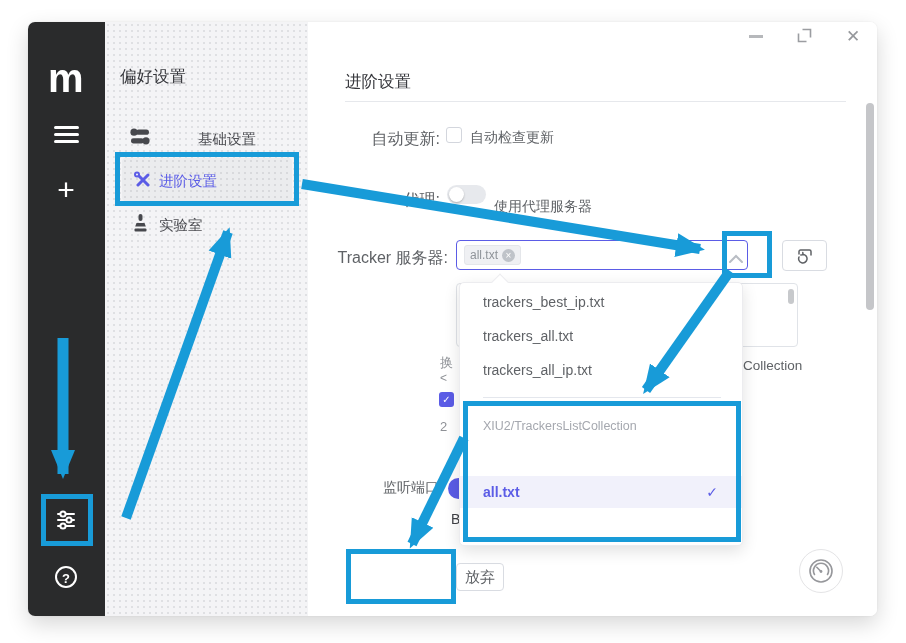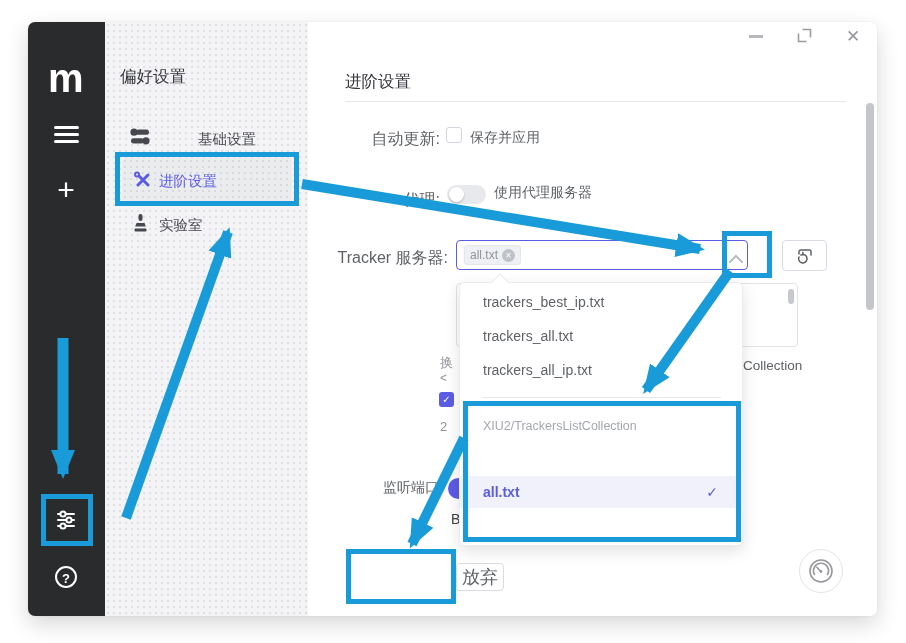--- a/index.html
+++ b/index.html
@@ -64,21 +64,21 @@
          border-top:1px solid #ececef;transform:rotate(45deg);z-index:6;}
   .dd-item{left:0;width:100%;height:34px;line-height:34px;padding-left:23px;font-size:14px;color:#5f6266;position:absolute;}
   .dd-divider{left:23px;width:238px;height:1px;background:#e4e7ed;position:absolute;top:114px;}
   .dd-group{top:134px;height:18px;line-height:18px;font-size:12.5px;color:#a5a8af;}
   .dd-selected{top:193px;height:32px;line-height:32px;background:#f1f1fb;font-weight:bold;color:#5b5ce6;}
   .dd-check{position:absolute;right:24px;top:0;color:#5b5ce6;font-weight:bold;font-size:14px;}
 
   
   .btn-save{left:358px;top:561px;width:87px;height:31px;background:#5b5ce6;border-radius:4px;color:#fff;
             font-size:13px;font-weight:bold;text-align:center;line-height:31px;}
-  .btn-discard{left:456px;top:563px;width:48px;height:28px;font-size:18px;color:#5f6266;text-align:center;line-height:26px;}
+  .btn-discard{left:456px;top:563px;width:48px;height:28px;font-size:15px;color:#5f6266;text-align:center;line-height:26px;}
   .speed-circle{left:799px;top:549px;width:44px;height:44px;border:1px solid #e4e4e6;border-radius:50%;
                 display:flex;align-items:center;justify-content:center;}
   .main-scrollbar{left:866px;top:103px;width:8px;height:207px;border-radius:4px;background:#c5c6c9;}
 
   
   .ann{border:5px solid #189bd8;z-index:10;}
   #arrows{left:0;top:0;z-index:11;pointer-events:none;}
 </style>
 </head>
 <body>
@@ -148,27 +148,27 @@
         <path d="M5.5 1.5 H13.5 V9.5"></path>
     </svg>
   </div>
   <div class="abs ctl txt" style="left:846px;top:26px;font-size:17px;">✕</div>
 
   <div class="abs page-title txt">进阶设置</div>
   <div class="abs divider"></div>
 
   <div class="abs form-label txt" style="left:340px;top:129px;width:100px;">自动更新:</div>
   <div class="abs checkbox" style="left:446px;top:127px;"></div>
-  <div class="abs form-text txt" style="left:470px;top:129px;">保存并应用</div>
+  <div class="abs form-text txt" style="left:470px;top:129px;">自动检查更新</div>
 
   <div class="abs form-label txt" style="left:340px;top:190px;width:100px;">代理:</div>
   <div class="abs toggle" style="left:447px;top:185px;">
     <div class="knob"></div>
   </div>
-  <div class="abs form-text txt" style="left:494px;top:184px;text-align:right;">使用代理服务器</div>
+  <div class="abs form-text txt" style="left:494px;top:198px;text-align:right;">使用代理服务器</div>
 
   <div class="abs form-label txt" style="left:330px;top:248px;width:118px;">Tracker 服务器:</div>
   <div class="abs select"></div>
   <div class="abs tag">
     <span>all.txt</span>
     <span class="tag-close">×</span>
   </div>
   <div class="abs" style="left:728px;top:250px;width:16px;height:10px;">
     <svg width="16" height="10" viewBox="0 0 16 10" fill="none" stroke="#b9bdc4" stroke-width="2" stroke-linecap="round">
       <path d="M2 8 L8 2 L14 8"></path>

